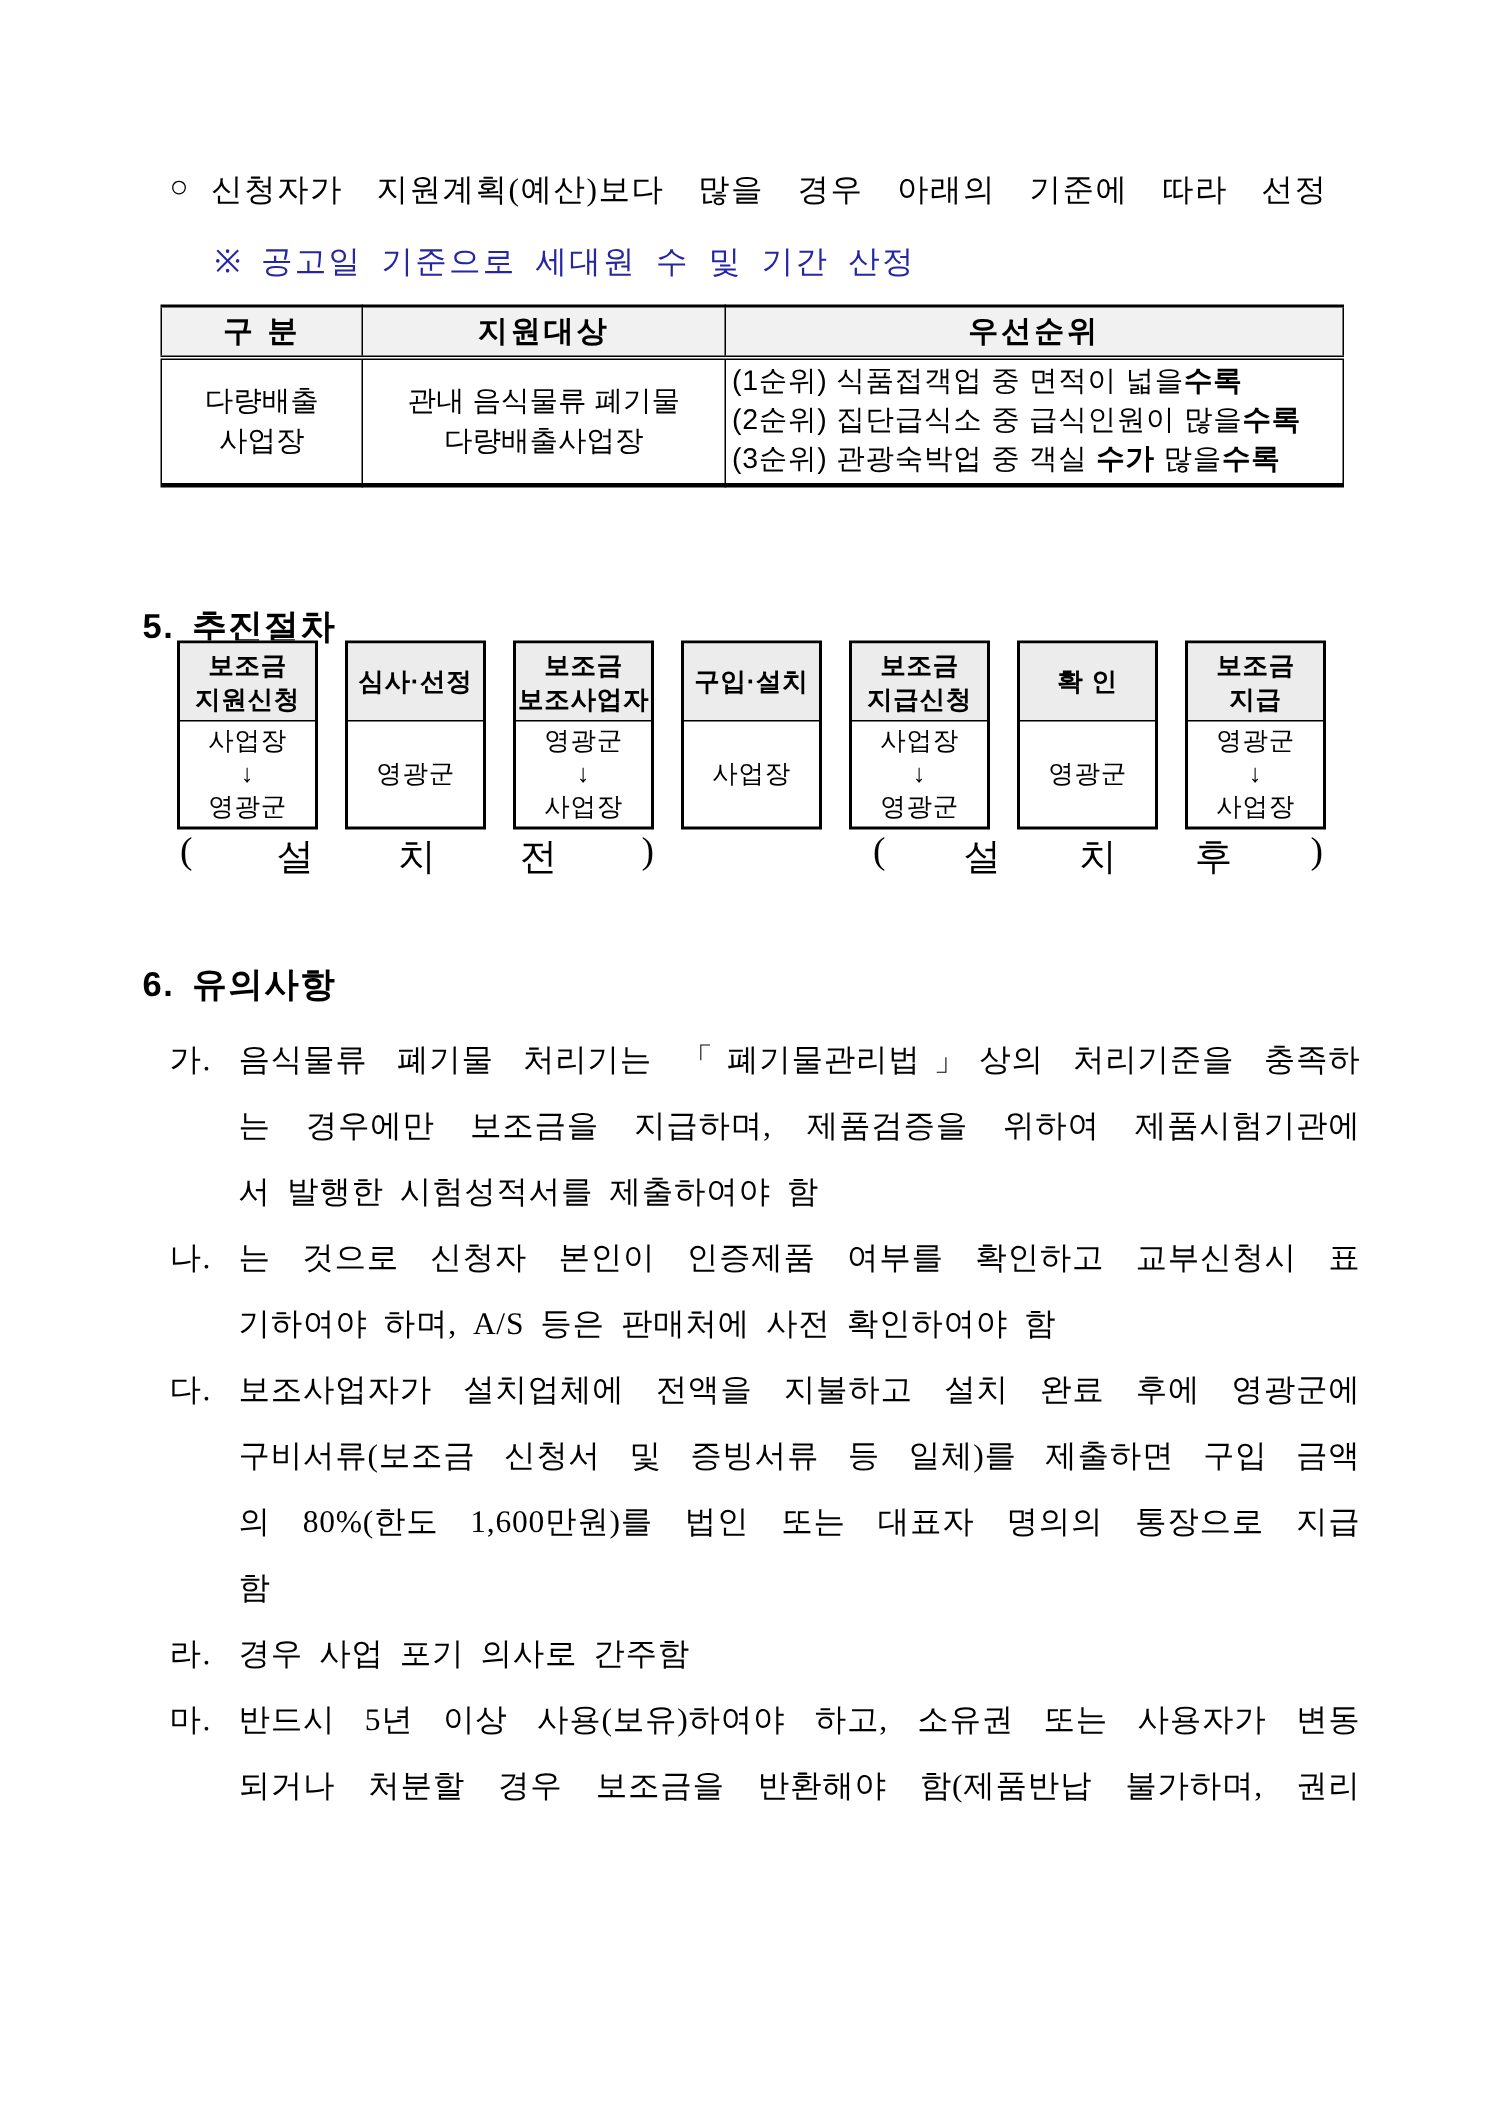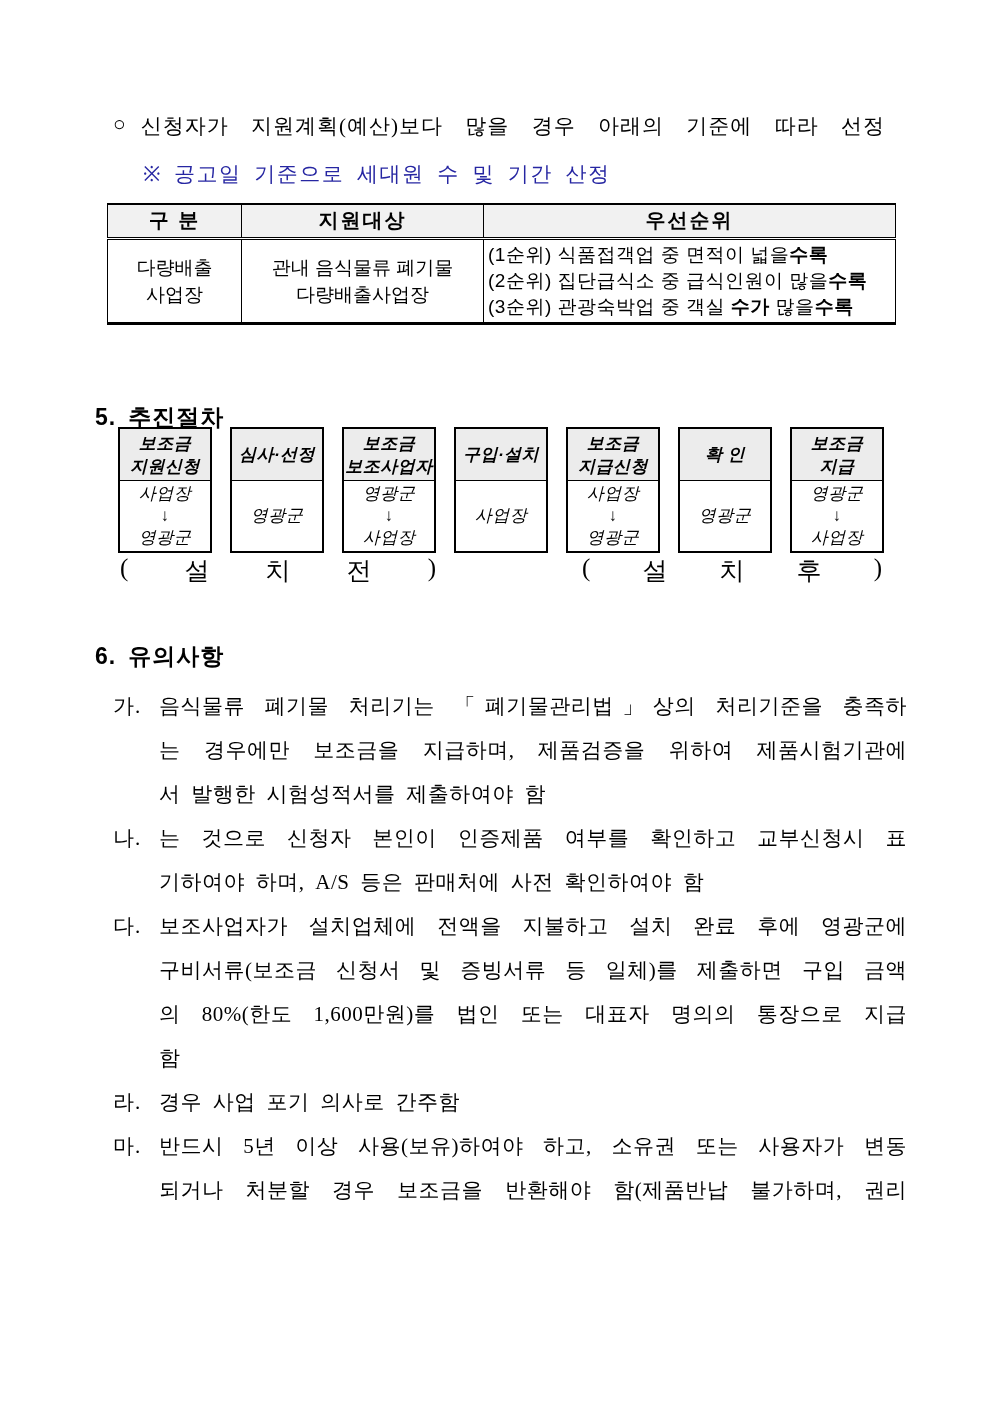--- a/index.html
+++ b/index.html
@@ -47,21 +47,20 @@
     font-size:23px; letter-spacing:1px;
   }
   .sec-title .num { margin-right:12px; }
   #sec5 { top:374px;margin-top:28px; }
   #sec6 { top:641px; }
   
   .flowchart {
     position:absolute; left:118px; top:427px; width:766px;
     display:flex; justify-content:space-between;
     font-family:"Liberation Sans", sans-serif;
-    font-style:italic;
   }
   .fbox { width:94px; height:126px; border:2px solid #000; background:#fff; display:flex; flex-direction:column; }
   .fbox-header {
     height:52px; background:#ececec; border-bottom:1px solid #000;
     display:flex; flex-direction:column; justify-content:center; align-items:center;
     font-weight:bold; font-size:17px; line-height:23px; letter-spacing:0.5px;
   }
   .fbox-body {
     flex:1; display:flex; flex-direction:column; justify-content:center; align-items:center;
     font-size:17px; line-height:22px; letter-spacing:0.5px;

